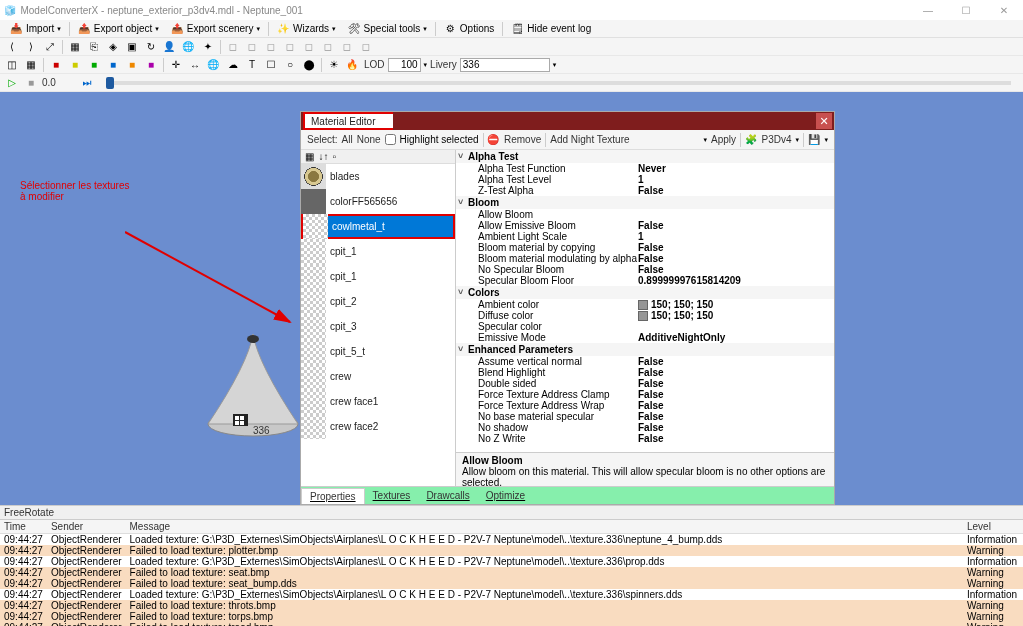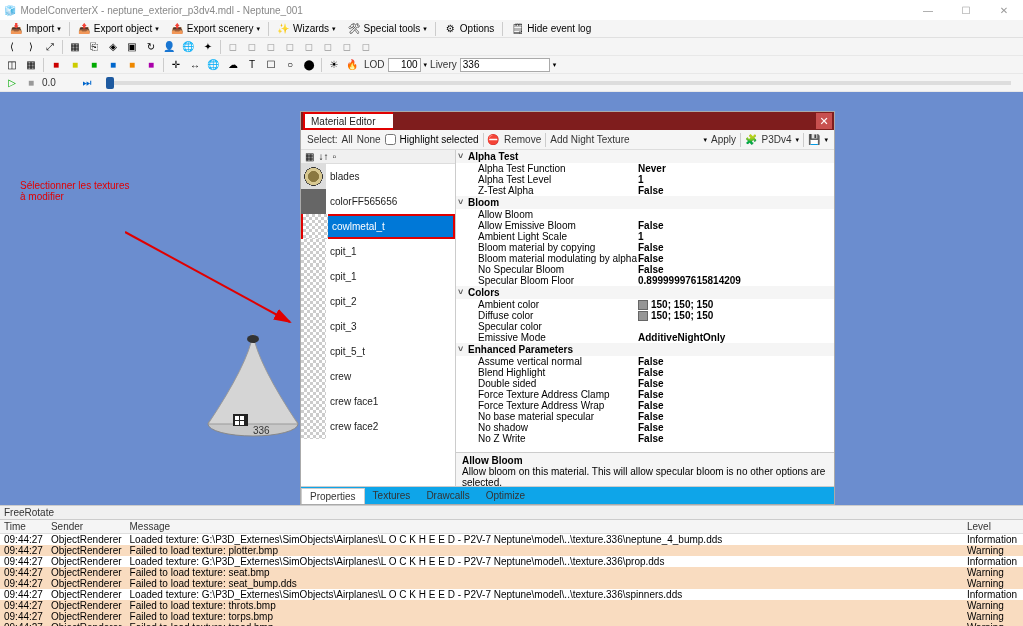--- a/index.html
+++ b/index.html
@@ -52,21 +52,21 @@
 .me-props { flex: 1; display: flex; flex-direction: column; background: #fff; }
 .me-grid { flex: 1; overflow: hidden; font-size: 9.5px; }
 .me-grid .cat { background: #f5f5f5; font-weight: bold; padding: 1px 0 1px 12px; position: relative; }
 .me-grid .cat::before { content: "˅"; position: absolute; left: 2px; font-size: 9px; color: #555; }
 .me-grid .prop { display: flex; padding: 0 0 0 22px; }
 .me-grid .prop .pk { width: 160px; }
 .me-grid .prop .pv { flex: 1; display:flex; align-items:center; gap:3px;}
 .me-grid .prop .pv .swatch { width:10px; height:10px; border:1px solid #666; background:#969696; }
 .me-desc { height: 34px; border-top: 1px solid #ccc; background: #f5f5f5; padding: 2px 6px; font-size: 9.5px; }
 .me-desc b { font-weight: bold; }
-.me-tabs { height: 18px; border-top: 1px solid #ccc; display: flex; align-items: center; background: #0ea5e9; }
+.me-tabs { height: 18px; border-top: 1px solid #ccc; display: flex; align-items: center; background: #86efac; text-decoration: underline; }
 .me-tabs .tab { padding: 2px 8px; font-size: 10px; color: #333; }
 .me-tabs .tab.active { background: #fff; border: 1px solid #ccc; border-bottom: none; }
 
 
 .aircraft { position: absolute; left: 198px; top: 222px; }
 
 
 .statusline { height: 14px; background: #f0f0f0; border-top: 1px solid #ccc; padding: 0 4px; font-size: 10px; color: #333; display:flex; align-items:center;}
 
 

